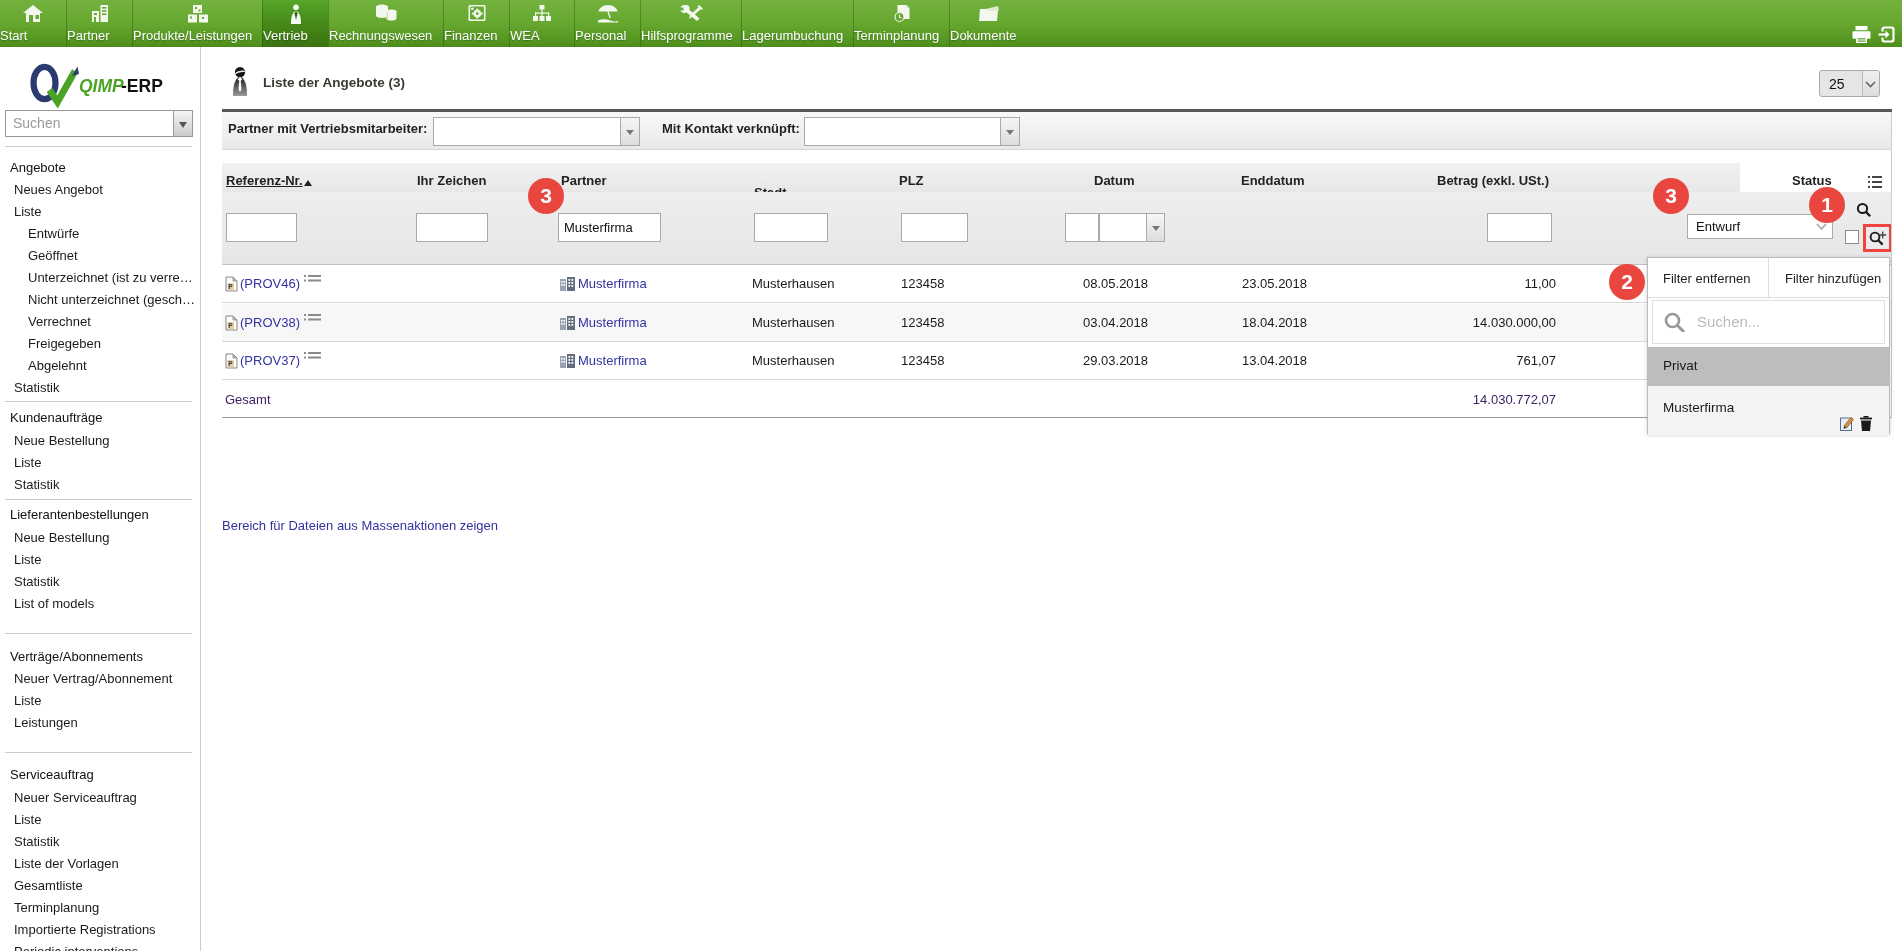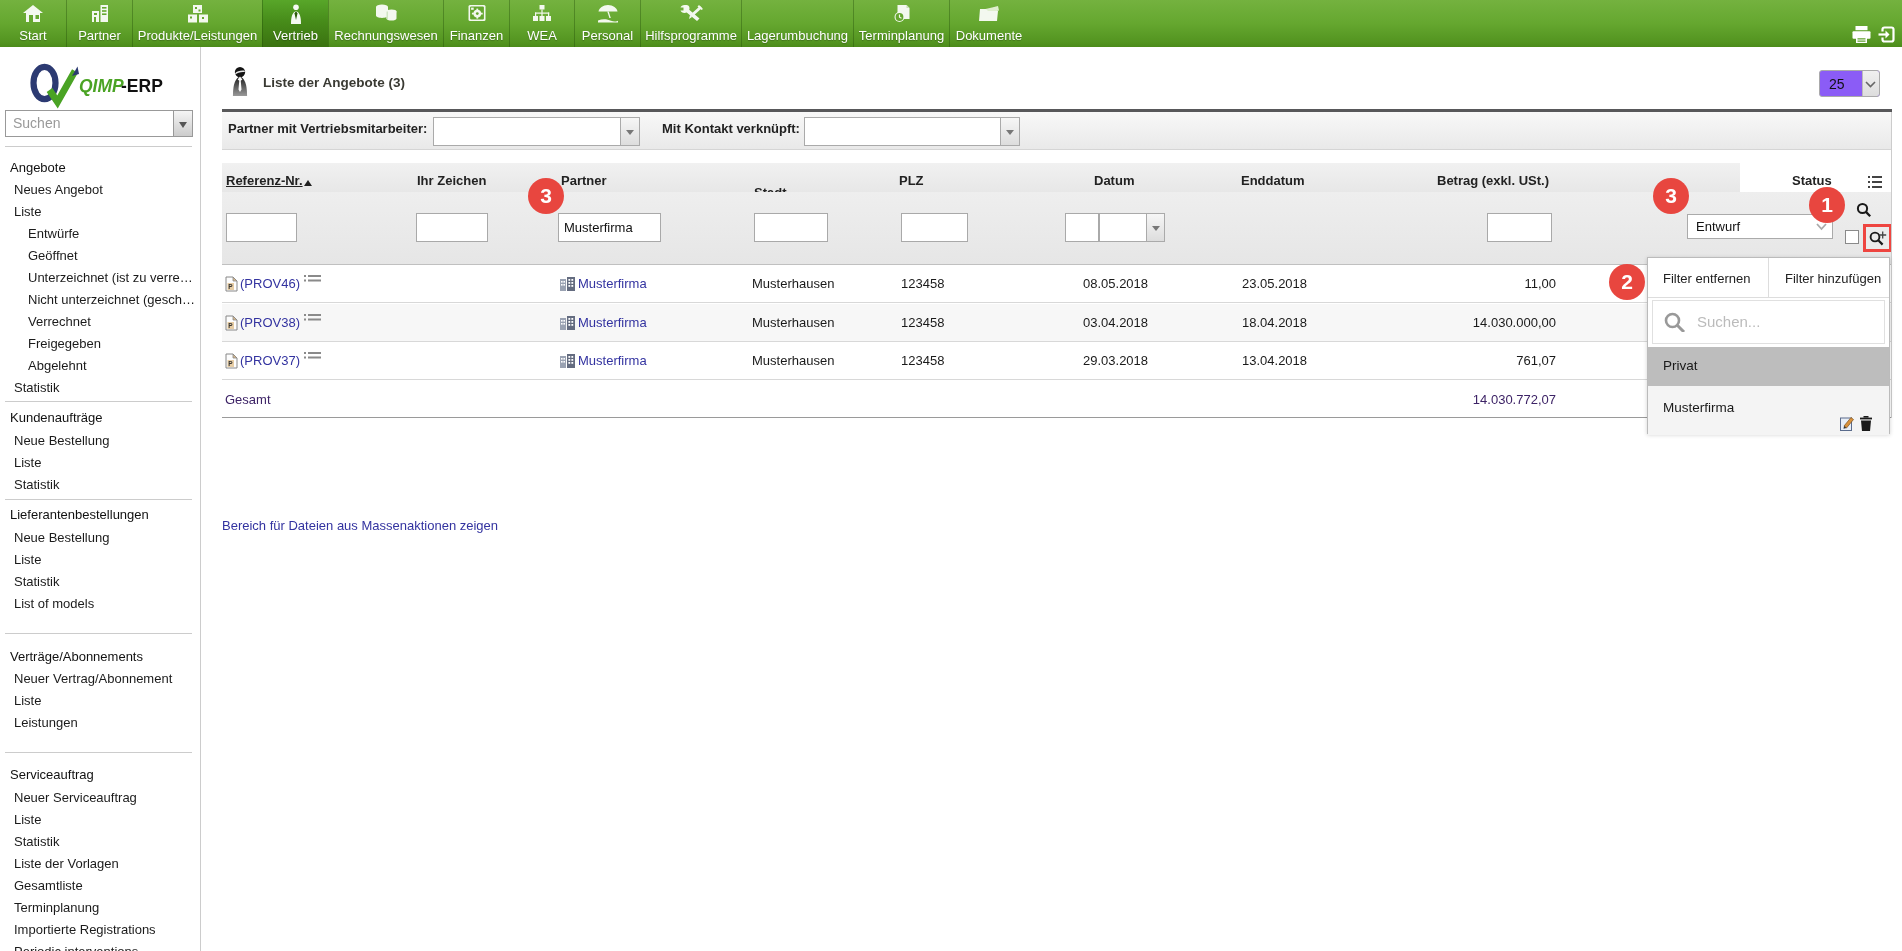--- a/index.html
+++ b/index.html
@@ -5,21 +5,21 @@
 * { margin:0; padding:0; box-sizing:border-box; }
 html,body { width:1902px; height:951px; background:#fff; font-family:"Liberation Sans", sans-serif; }
 #app { position:relative; width:1902px; height:951px; overflow:hidden; background:#fff; }
 .abs { position:absolute; }
 
 
 #nav { position:absolute; left:0; top:0; width:1902px; height:47px;
   background:linear-gradient(180deg,#74b23f 0%,#65a72f 50%,#539420 90%,#4c8b1a 100%); }
 .tab { position:absolute; top:0; height:47px; }
 .tab + .tab { border-left:1px solid rgba(30,70,5,.35); }
-.tab .lbl { position:absolute; bottom:4px; left:0; width:100%; text-align:center;
+.tab .lbl { position:absolute; bottom:4px; left:0; width:100%; text-align:left;
   color:#fff; font-size:13px; white-space:nowrap; text-shadow:0 1px 1px rgba(0,0,0,.25); }
 .tab svg { position:absolute; top:4px; left:50%; transform:translateX(-50%); }
 .tab.active { background:linear-gradient(180deg,#58a629 0%,#478c1a 45%,#3a7210 100%); }
 
 
 #side { position:absolute; left:0; top:47px; width:201px; height:904px; background:#fff; border-right:1px solid #ccc; }
 .m { position:absolute; font-size:13px; color:#1b1b1b; white-space:nowrap; }
 .m.b { font-weight:normal; color:#111; }
 .sep { position:absolute; left:5px; width:187px; height:1px; background:#ccc; }
 
@@ -277,21 +277,21 @@
             <stop offset="0" stop-color="#1a1a1a"></stop>
             <stop offset="1" stop-color="#9a9a9a"></stop>
           </linearGradient>
         </defs>
       <circle cx="12" cy="6.2" r="6.2" fill="#141414"></circle>
       <path d="M6.2 7.5 C8 5.2 14 3.6 17.6 4.6 L17.8 6.2 C14 5.4 8.5 7 6.6 9 Z" fill="#fff" opacity=".9"></path>
       <path d="M3.5 35 C3.5 19 7 13.6 12 11.2 C17 13.6 20.5 19 20.5 35 Z" fill="url(#pg)"></path>
       <path d="M12 11.5 L14.8 15 L12.9 16.5 L13.8 27 L12 30 L10.2 27 L11.1 16.5 L9.2 15 Z" fill="#fafafa"></path>
     </svg>
     <div class="abs" style="left:263px;top:75px;font-size:13.5px;font-weight:bold;color:#3a3a33">Liste der Angebote (3)</div>
-    <div class="abs" style="left:1819px;top:70px;width:61px;height:27px;background:#8b5cf6;border:1px solid #aaa;border-radius:3px">
+    <div class="abs" style="left:1819px;top:70px;width:61px;height:27px;background:#e5e5e5;border:1px solid #aaa;border-radius:3px">
       <span class="abs" style="left:9px;top:5px;font-size:14px;color:#111">25</span>
       <span class="abs" style="right:0;top:0;bottom:0;width:17px;background:linear-gradient(180deg,#f0f0f0,#ddd);border-left:1px solid #bbb;border-radius:0 2px 2px 0"></span>
       <svg class="abs" style="right:3px;top:10px" width="11" height="7" viewBox="0 0 11 7">
           <path d="M1 1 L5.5 5.5 L10 1" fill="none" stroke="#666" stroke-width="1.6"></path>
         </svg>
     </div>
     <div class="hdrline"></div>
     <div class="bar1">
       <span class="blab" style="left:6px;top:9px">Partner mit Vertriebsmitarbeiter:</span>
       <span class="combo" style="left:211px;top:5px;width:207px;height:29px">

